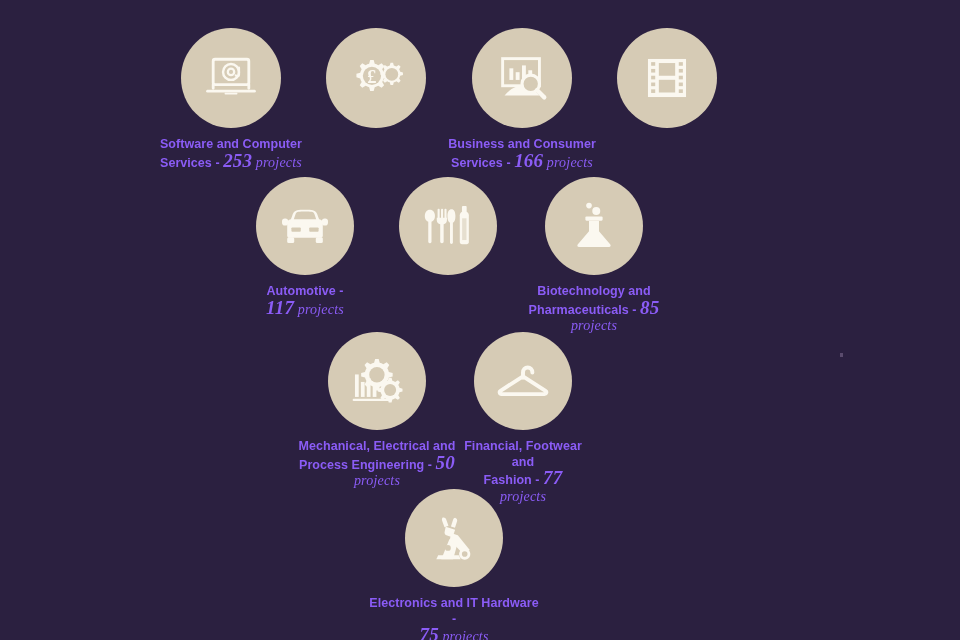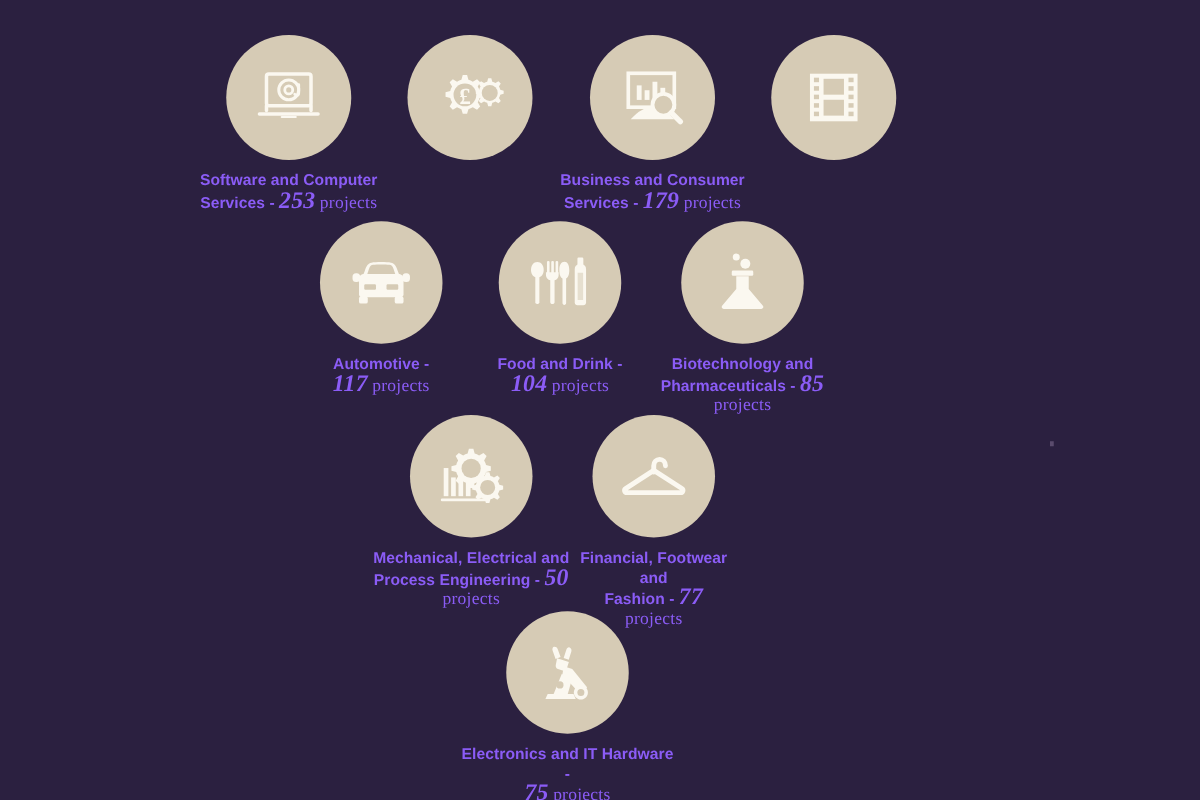--- a/index.html
+++ b/index.html
@@ -51,20 +51,21 @@
   }
   .num {
     font-family: "Liberation Serif", serif;
     font-weight: bold;
     font-style: italic;
     font-size: 19px;
     letter-spacing: 0.2px;
   }
   .proj {
     font-family: "Liberation Serif", serif;
+    font-style: italic;
     font-weight: normal;
     font-size: 14px;
     letter-spacing: 0.2px;
   }
   .artifact {
     position: absolute;
     width: 3px;
     height: 4px;
     background: #6b5a7c;
     opacity: 0.75;
@@ -123,21 +124,21 @@
             <rect x="38.5" y="24" width="4" height="10"></rect>
           </g>
           <path d="M14 50c6-7 12-10 18-10s12 3 18 10z" fill="#fbf8f0"></path>
           <circle cx="41" cy="38" r="9" fill="#d6cbb5" stroke="#fbf8f0" stroke-width="3.2"></circle>
           <path d="M47.5 44.5L55 52" stroke="#fbf8f0" stroke-width="4.4" stroke-linecap="round"></path>
         </svg>
       </span>
     </div>
     <div class="caption">
       <span>Business and Consumer</span><br>
-      <span>Services - </span><span class="num">179</span> <span class="proj">projects</span>
+      <span>Services - </span><span class="num">166</span> <span class="proj">projects</span>
     </div>
   </div>
 
   <div class="node" style="left:597px; top:28px; width:140px;">
     <div class="circle" style="width: 100px; height: 100px; background: rgb(214, 203, 181);">
       <span>
         <svg width="58" height="58" viewBox="0 0 64 64" fill="none">
           <g fill="#fbf8f0">
             <rect x="11" y="11" width="42" height="42"></rect>
           </g>
@@ -196,24 +197,20 @@
             <rect x="28.1" y="13" width="2.3" height="12" rx="1"></rect>
             <path d="M19.6 23h11.2v2.6c0 2.4-1.6 4-3.6 4.4v19.4c0 1-.8 1.6-1.9 1.6s-1.9-.6-1.9-1.6V30c-2-.4-3.8-2-3.8-4.4z"></path>
             <path d="M36 13.6c2.6 0 4.2 2.6 4.2 7.6 0 4-1.2 6.6-2.8 7.2v21.8c0 1-.7 1.6-1.6 1.6s-1.6-.6-1.6-1.6V28.4c-1.6-.6-2.8-3.2-2.8-7.2 0-5 1.6-7.6 4.6-7.6z"></path>
             <rect x="47.4" y="10" width="5.2" height="7" rx="1"></rect>
             <path d="M45 20c0-2 1.4-3.2 2.4-3.8h5.2c1 .6 2.4 1.8 2.4 3.8v29.6c0 1.4-1 2.4-2.4 2.4h-5.2c-1.4 0-2.4-1-2.4-2.4z"></path>
           </g>
           <path d="M47.6 23.5h4.8v24h-4.8z" fill="#d6cbb5" opacity="0.55"></path>
         </svg>
       </span>
     </div>
-    <div class="caption">
-      <span>Food and Drink -</span><br>
-      <span class="num">104</span> <span class="proj">projects</span>
-    </div>
   </div>
 
   <div class="node" style="left:520px; top:177px; width:148px;">
     <div class="circle" style="width: 98px; height: 98px; background: rgb(214, 203, 181);">
       <span>
         <svg width="58" height="58" viewBox="0 0 64 64" fill="none">
           <g fill="#fbf8f0">
             <circle cx="26.5" cy="9.5" r="3.1"></circle>
             <circle cx="34.5" cy="15.5" r="4.4"></circle>
             <rect x="22.5" y="21.5" width="19" height="4.6" rx="1.2"></rect>

